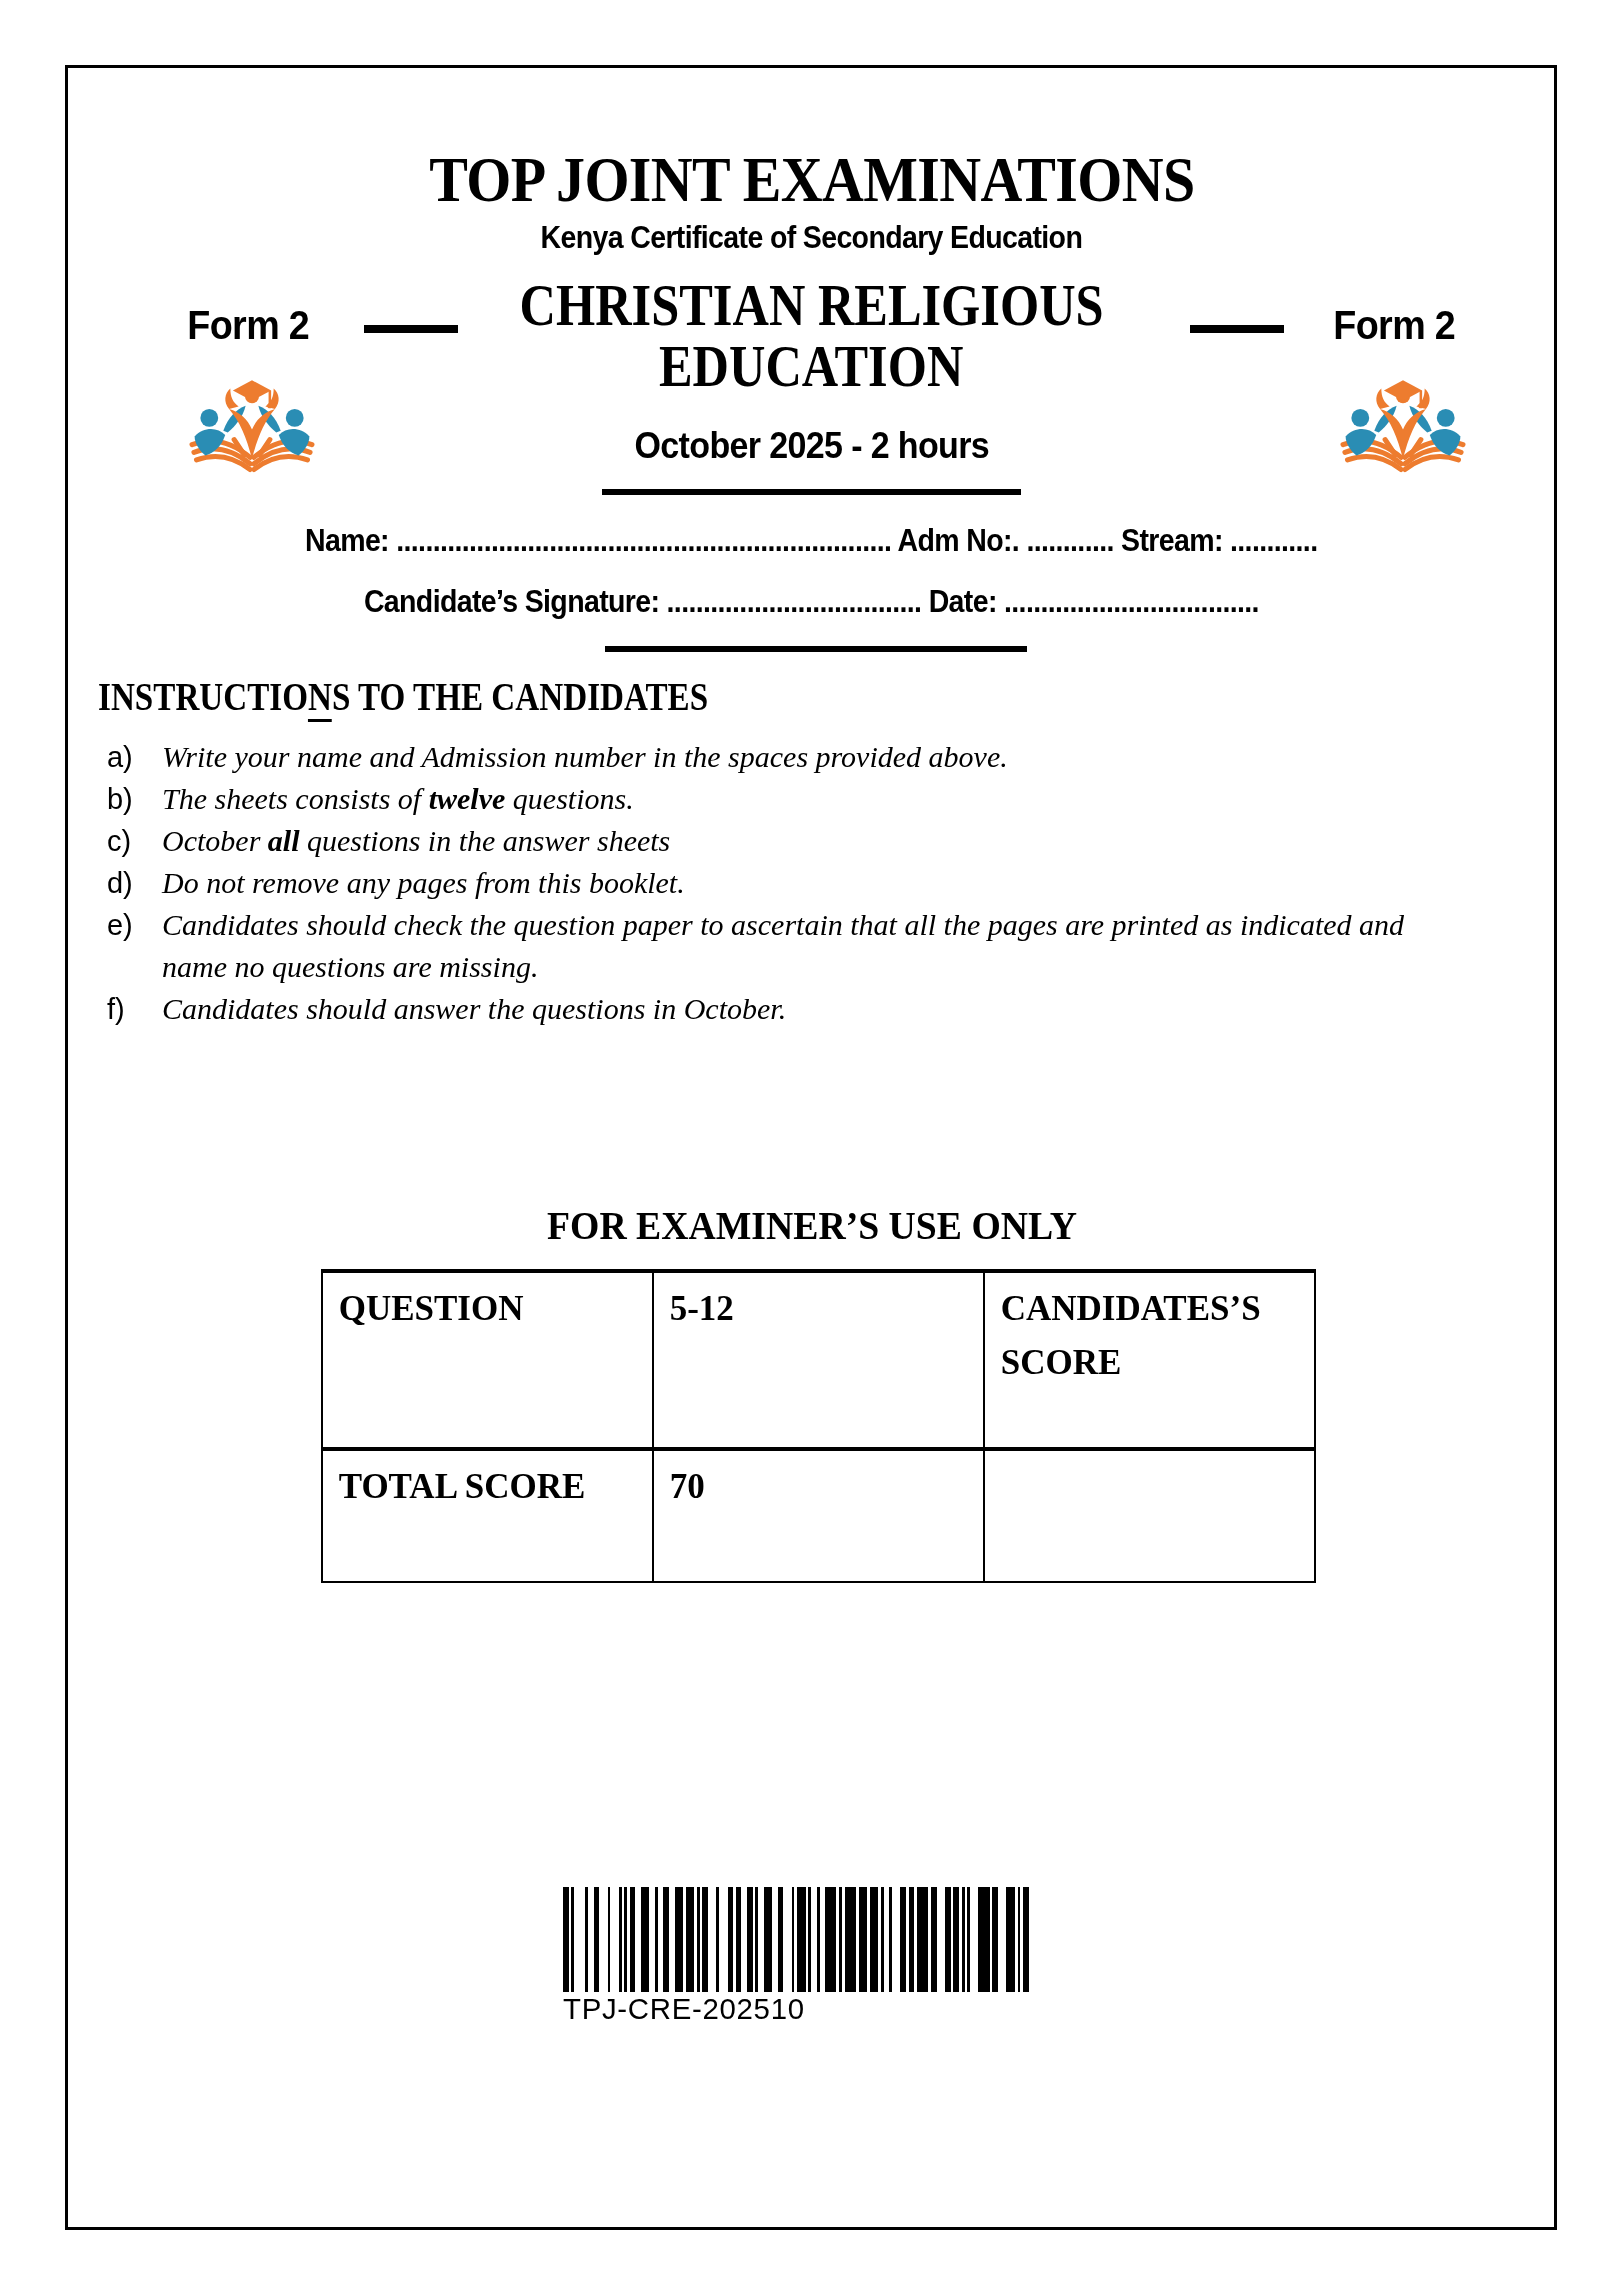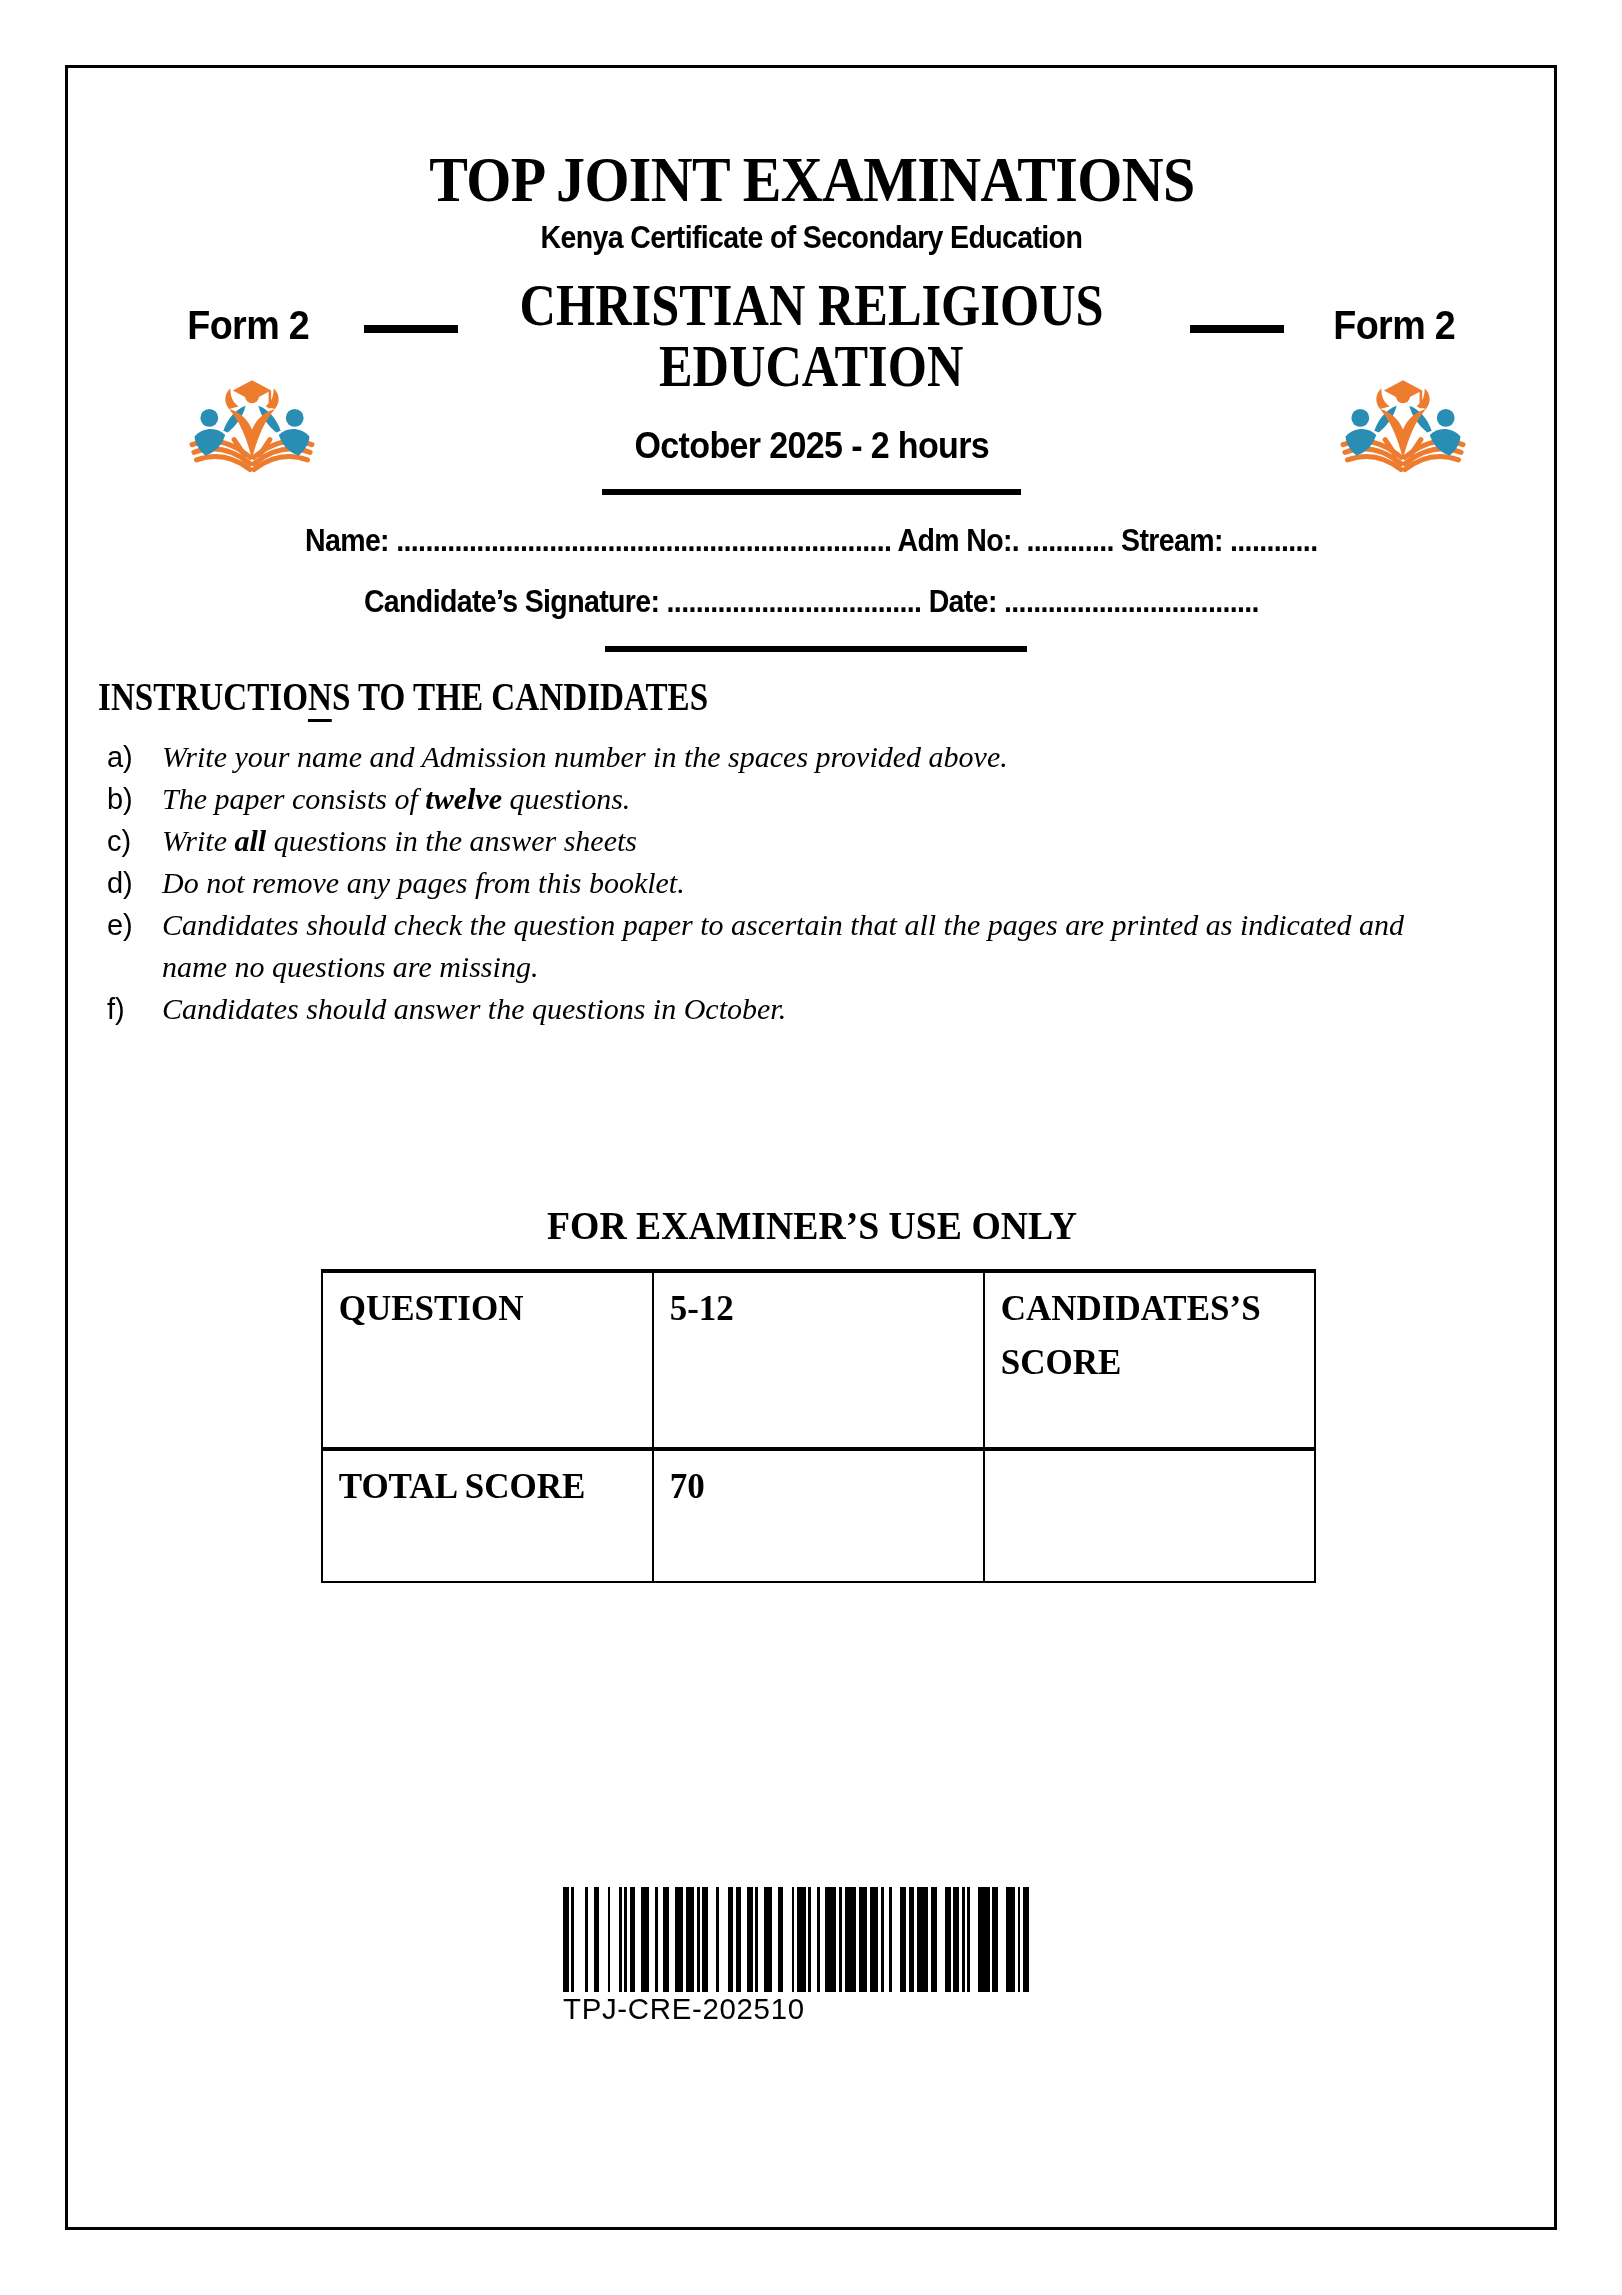--- a/index.html
+++ b/index.html
@@ -200,25 +200,25 @@
     <span class="squeezeL"><span>INSTRUCTIO</span><span class="uline">N</span><span>S TO THE CANDIDATES</span></span>
   </div>
 
   <div class="abs instr-list">
     <div class="instr-item">
       <span class="instr-marker">a)</span>
       <span class="instr-text"><span>Write your name and Admission number in the spaces provided above.</span><b></b><span></span></span>
     </div>
     <div class="instr-item">
       <span class="instr-marker">b)</span>
-      <span class="instr-text"><span>The paper consists of </span><b>twelve</b><span> questions.</span></span>
+      <span class="instr-text"><span>The sheets consists of </span><b>twelve</b><span> questions.</span></span>
     </div>
     <div class="instr-item">
       <span class="instr-marker">c)</span>
-      <span class="instr-text"><span>Write </span><b>all</b><span> questions in the answer sheets</span></span>
+      <span class="instr-text"><span>October </span><b>all</b><span> questions in the answer sheets</span></span>
     </div>
     <div class="instr-item">
       <span class="instr-marker">d)</span>
       <span class="instr-text"><span>Do not remove any pages from this booklet.</span><b></b><span></span></span>
     </div>
     <div class="instr-item">
       <span class="instr-marker">e)</span>
       <span class="instr-text"><span>Candidates should check the question paper to ascertain that all the pages are printed as indicated and name no questions are missing.</span><b></b><span></span></span>
     </div>
     <div class="instr-item">

